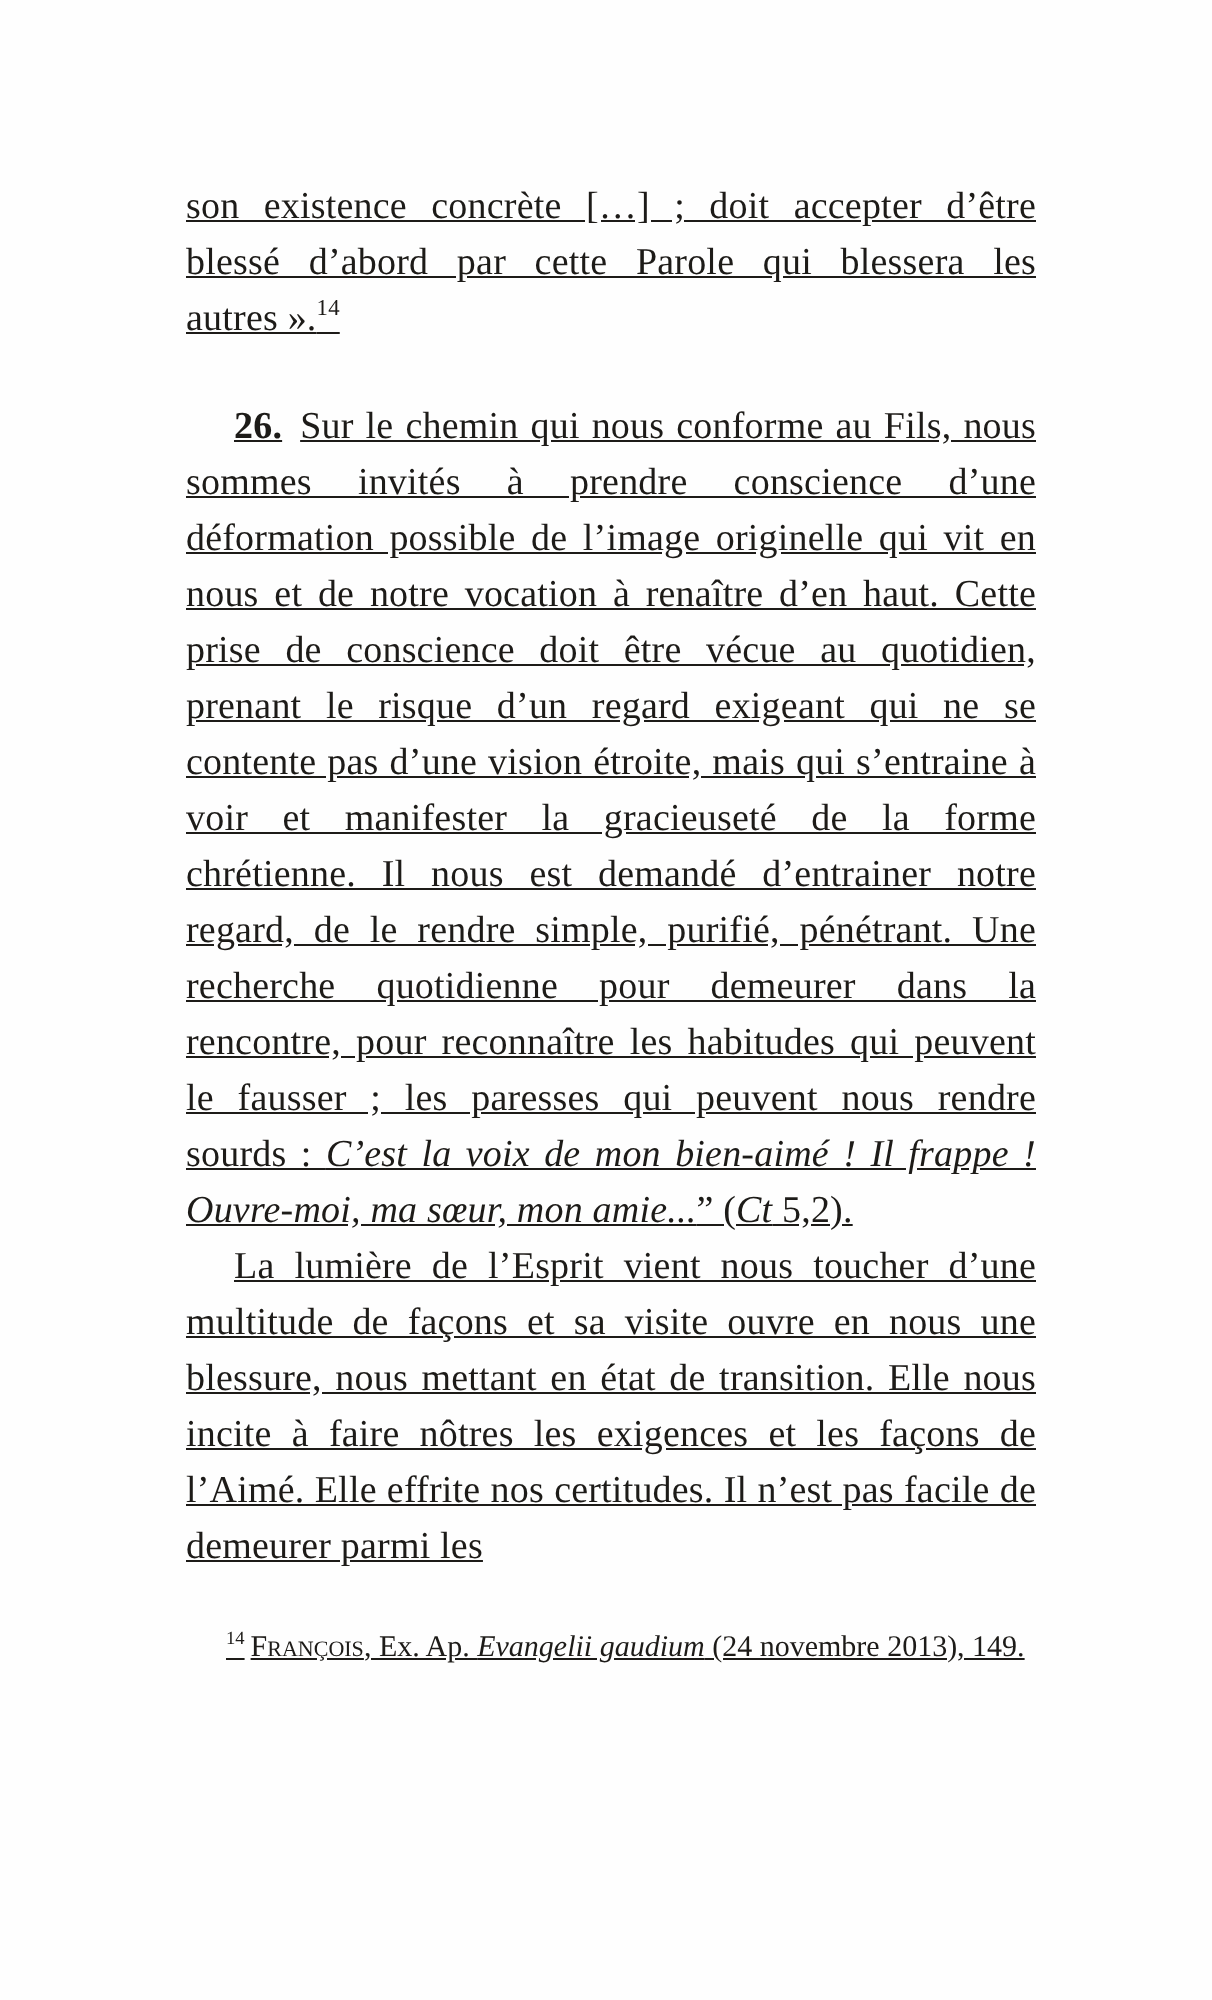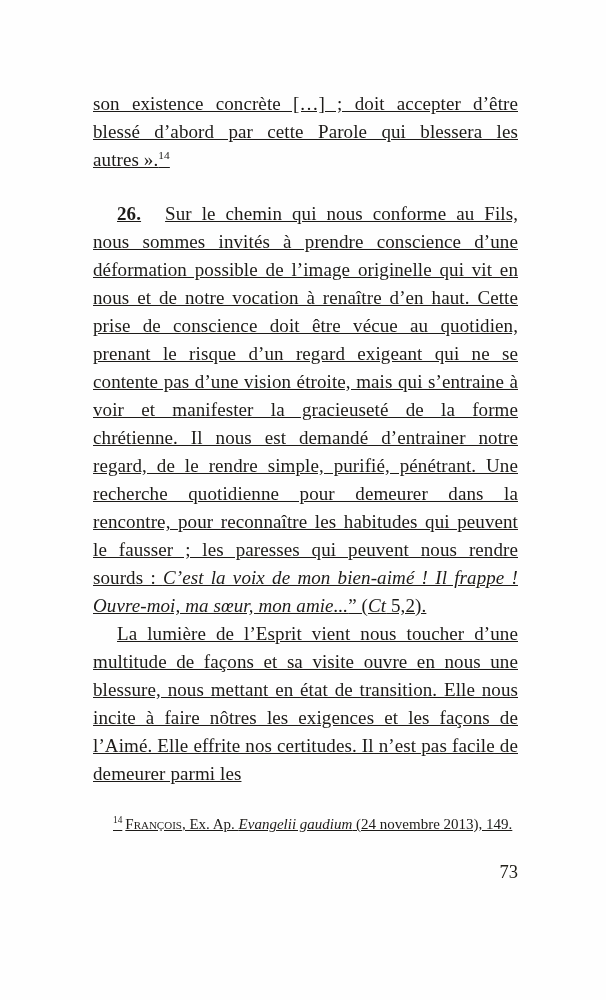--- a/index.html
+++ b/index.html
@@ -24,21 +24,21 @@
   .par {
     margin: 0;
     font-size: 19px;
     line-height: 28px;
     text-align: justify;
     letter-spacing: 0.1px;
     text-decoration: underline;
   }
   .par.indent { text-indent: 24px; }
   .par.section { margin-top: 26px; text-indent: 24px; }
-  .secnum { font-weight: 700; margin-right: 24px; }
+  .secnum { font-weight: 700; margin-right: 9px; }
   sup.noteref {
     font-size: 60%;
     vertical-align: super;
     line-height: 0;
   }
   .footnote {
     margin-top: 25px;
     font-size: 15px;
     line-height: 23px;
     text-align: justify;
@@ -67,16 +67,15 @@
     <p class="par"><span>son existence concrète […]&nbsp;; doit accepter d’être blessé d’abord par cette Parole qui blessera les autres&nbsp;».</span><sup class="noteref">14</sup></p>
 
     <p class="par section"><b class="secnum">26.</b><span>Sur le chemin qui nous conforme au Fils, nous sommes invités à prendre conscience d’une déformation possible de l’image originelle qui vit en nous et de notre vocation à renaître d’en haut. Cette prise de conscience doit être vécue au quotidien, prenant le risque d’un regard exigeant qui ne se contente pas d’une vision étroite, mais qui s’entraine à voir et manifester la gracieuseté de la forme chrétienne. Il nous est demandé d’entrainer notre regard, de le rendre simple, purifié, pénétrant. Une recherche quotidienne pour demeurer dans la rencontre, pour reconnaître les habitudes qui peuvent le fausser&nbsp;; les paresses qui peuvent nous rendre sourds&nbsp;: </span><i>C’est la voix de mon bien-aimé&nbsp;! Il frappe&nbsp;! Ouvre-moi, ma sœur, mon amie...</i><span>” (</span><i>Ct</i><span> 5,2).</span></p>
 
     <p class="par indent"><span>La lumière de l’Esprit vient nous toucher d’une multitude de façons et sa visite ouvre en nous une blessure, nous mettant en état de transition. Elle nous incite à faire nôtres les exigences et les façons de l’Aimé. Elle effrite nos certitudes. Il n’est pas facile de demeurer parmi les</span></p>
 
     <div class="footnote">
       <p class="fn"><sup class="fnmark">14</sup><span class="sc">François</span><span>, Ex. Ap. </span><i>Evangelii gaudium</i><span> (24 novembre 2013), 149.</span></p>
     </div>
 
-    <div class="pagenum">73</div>
 
   </div>
 </div>
 
 </body></html>

